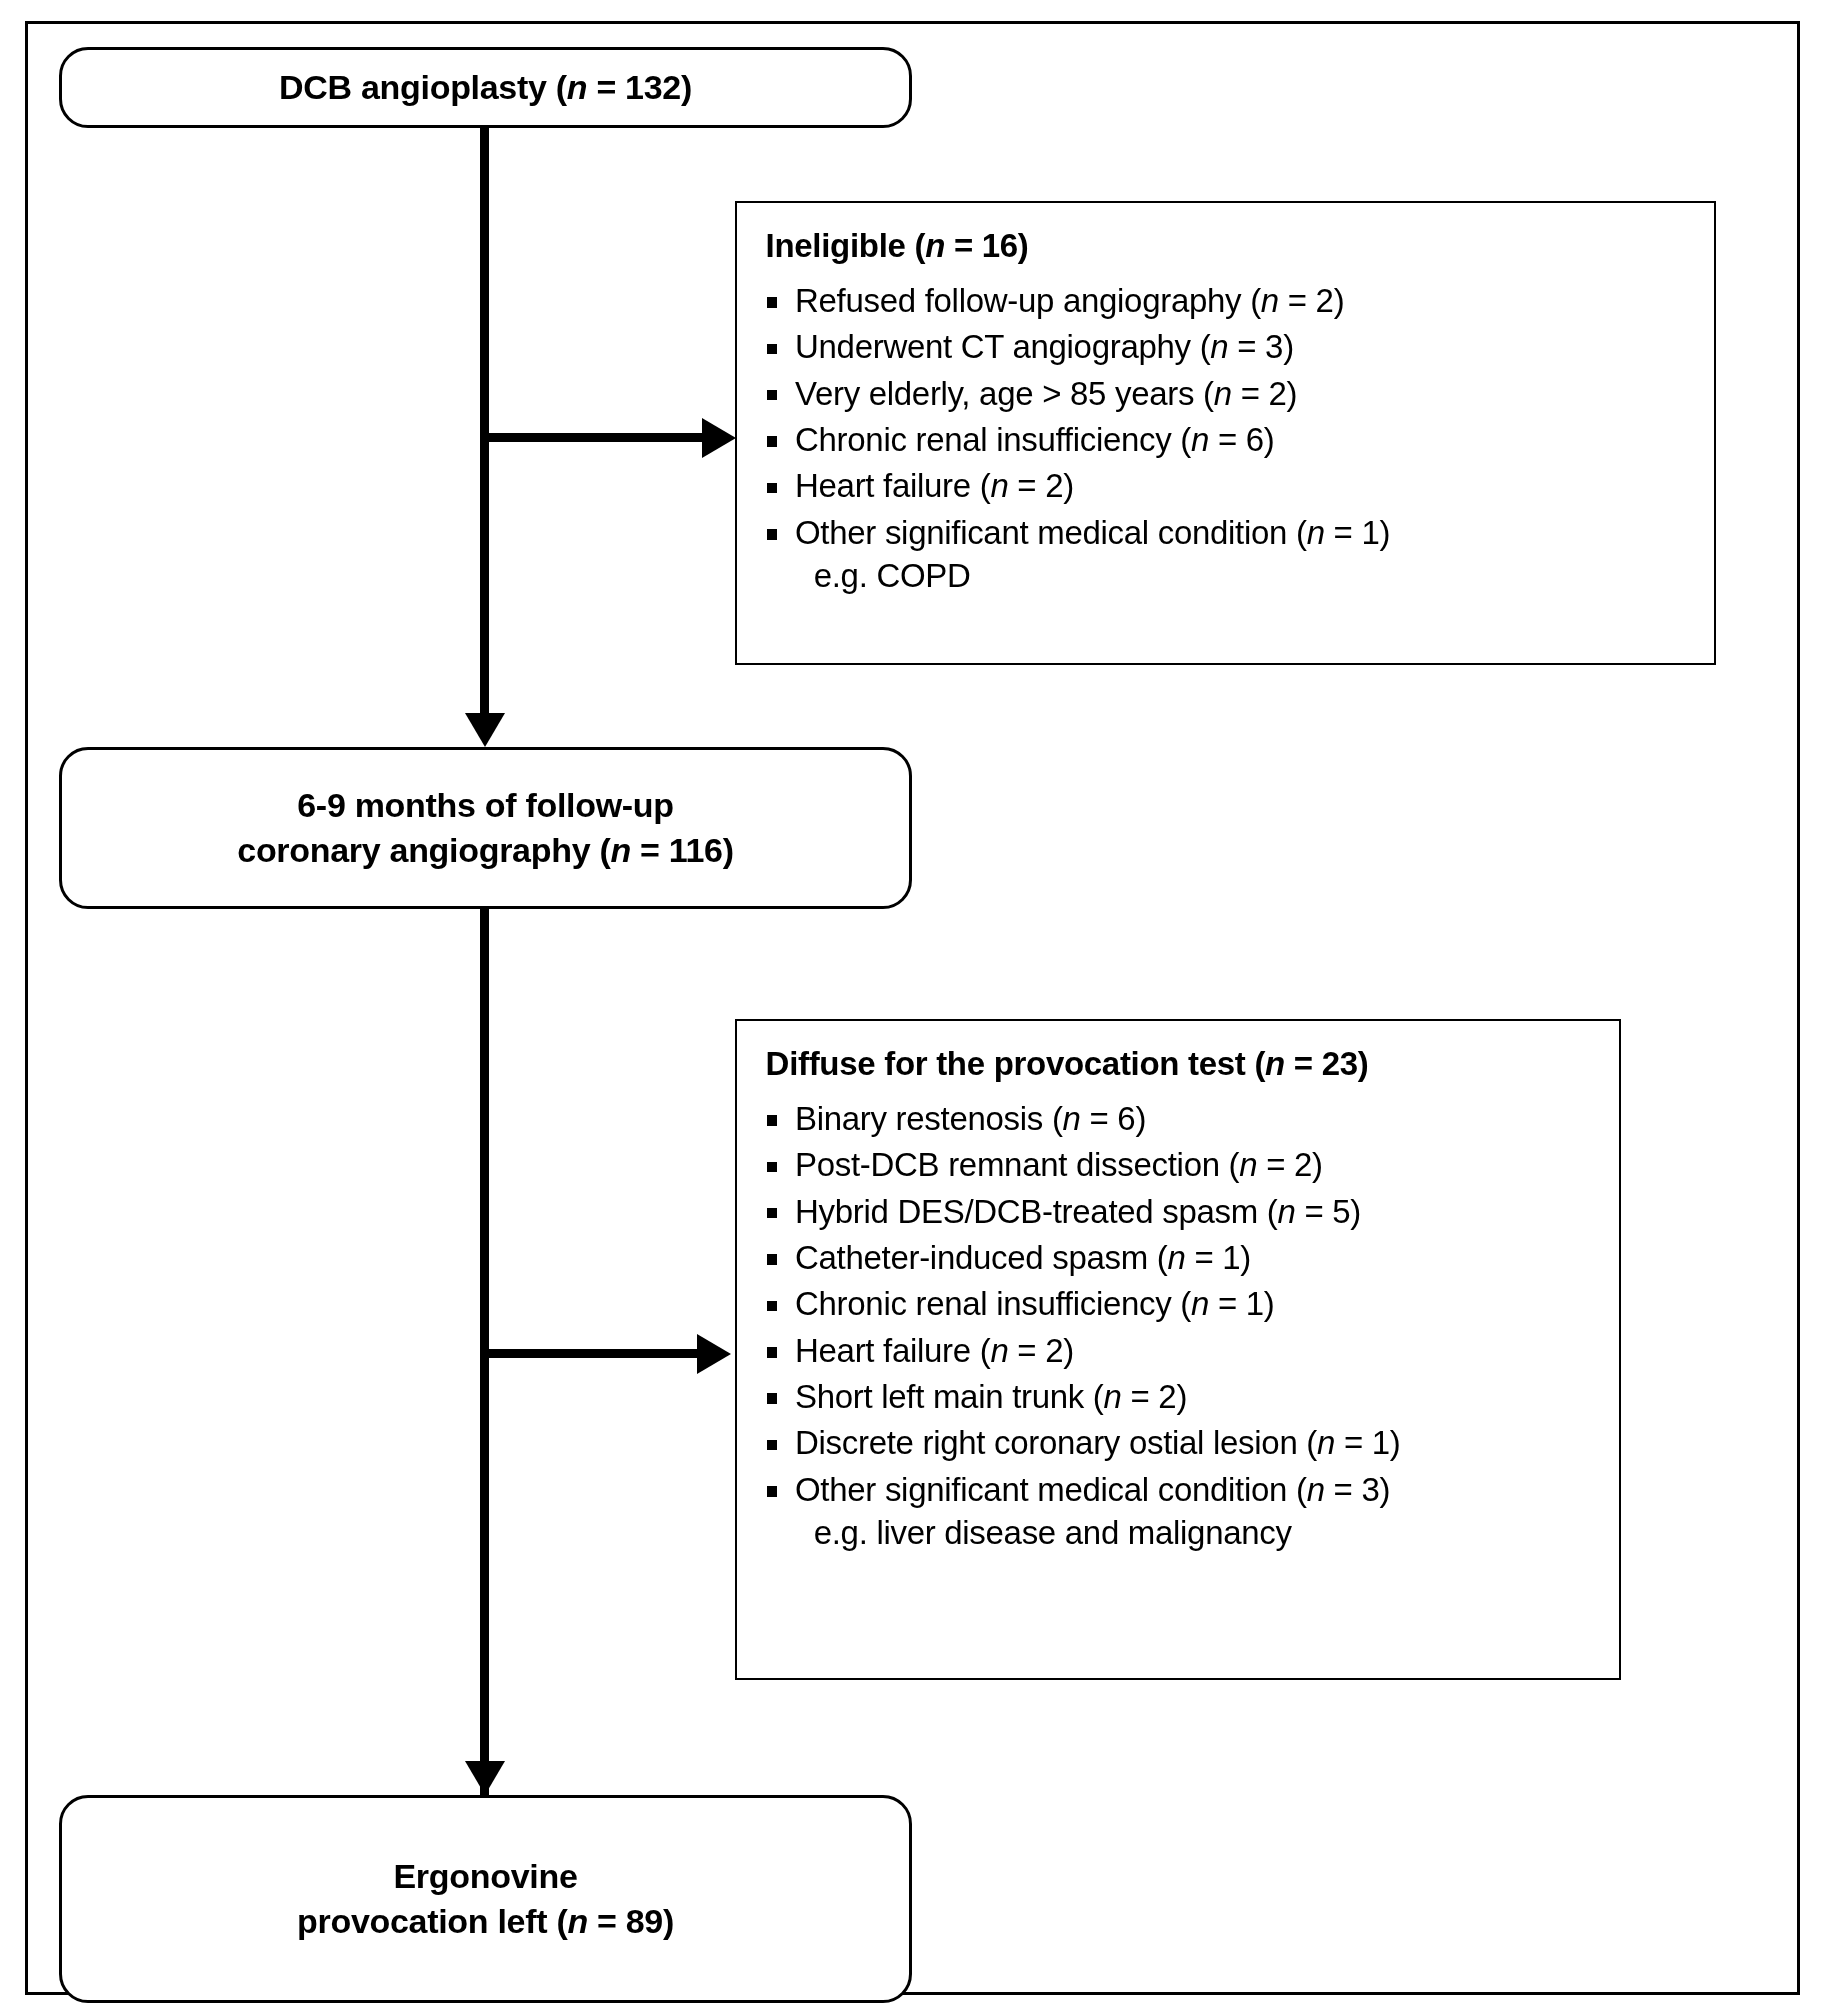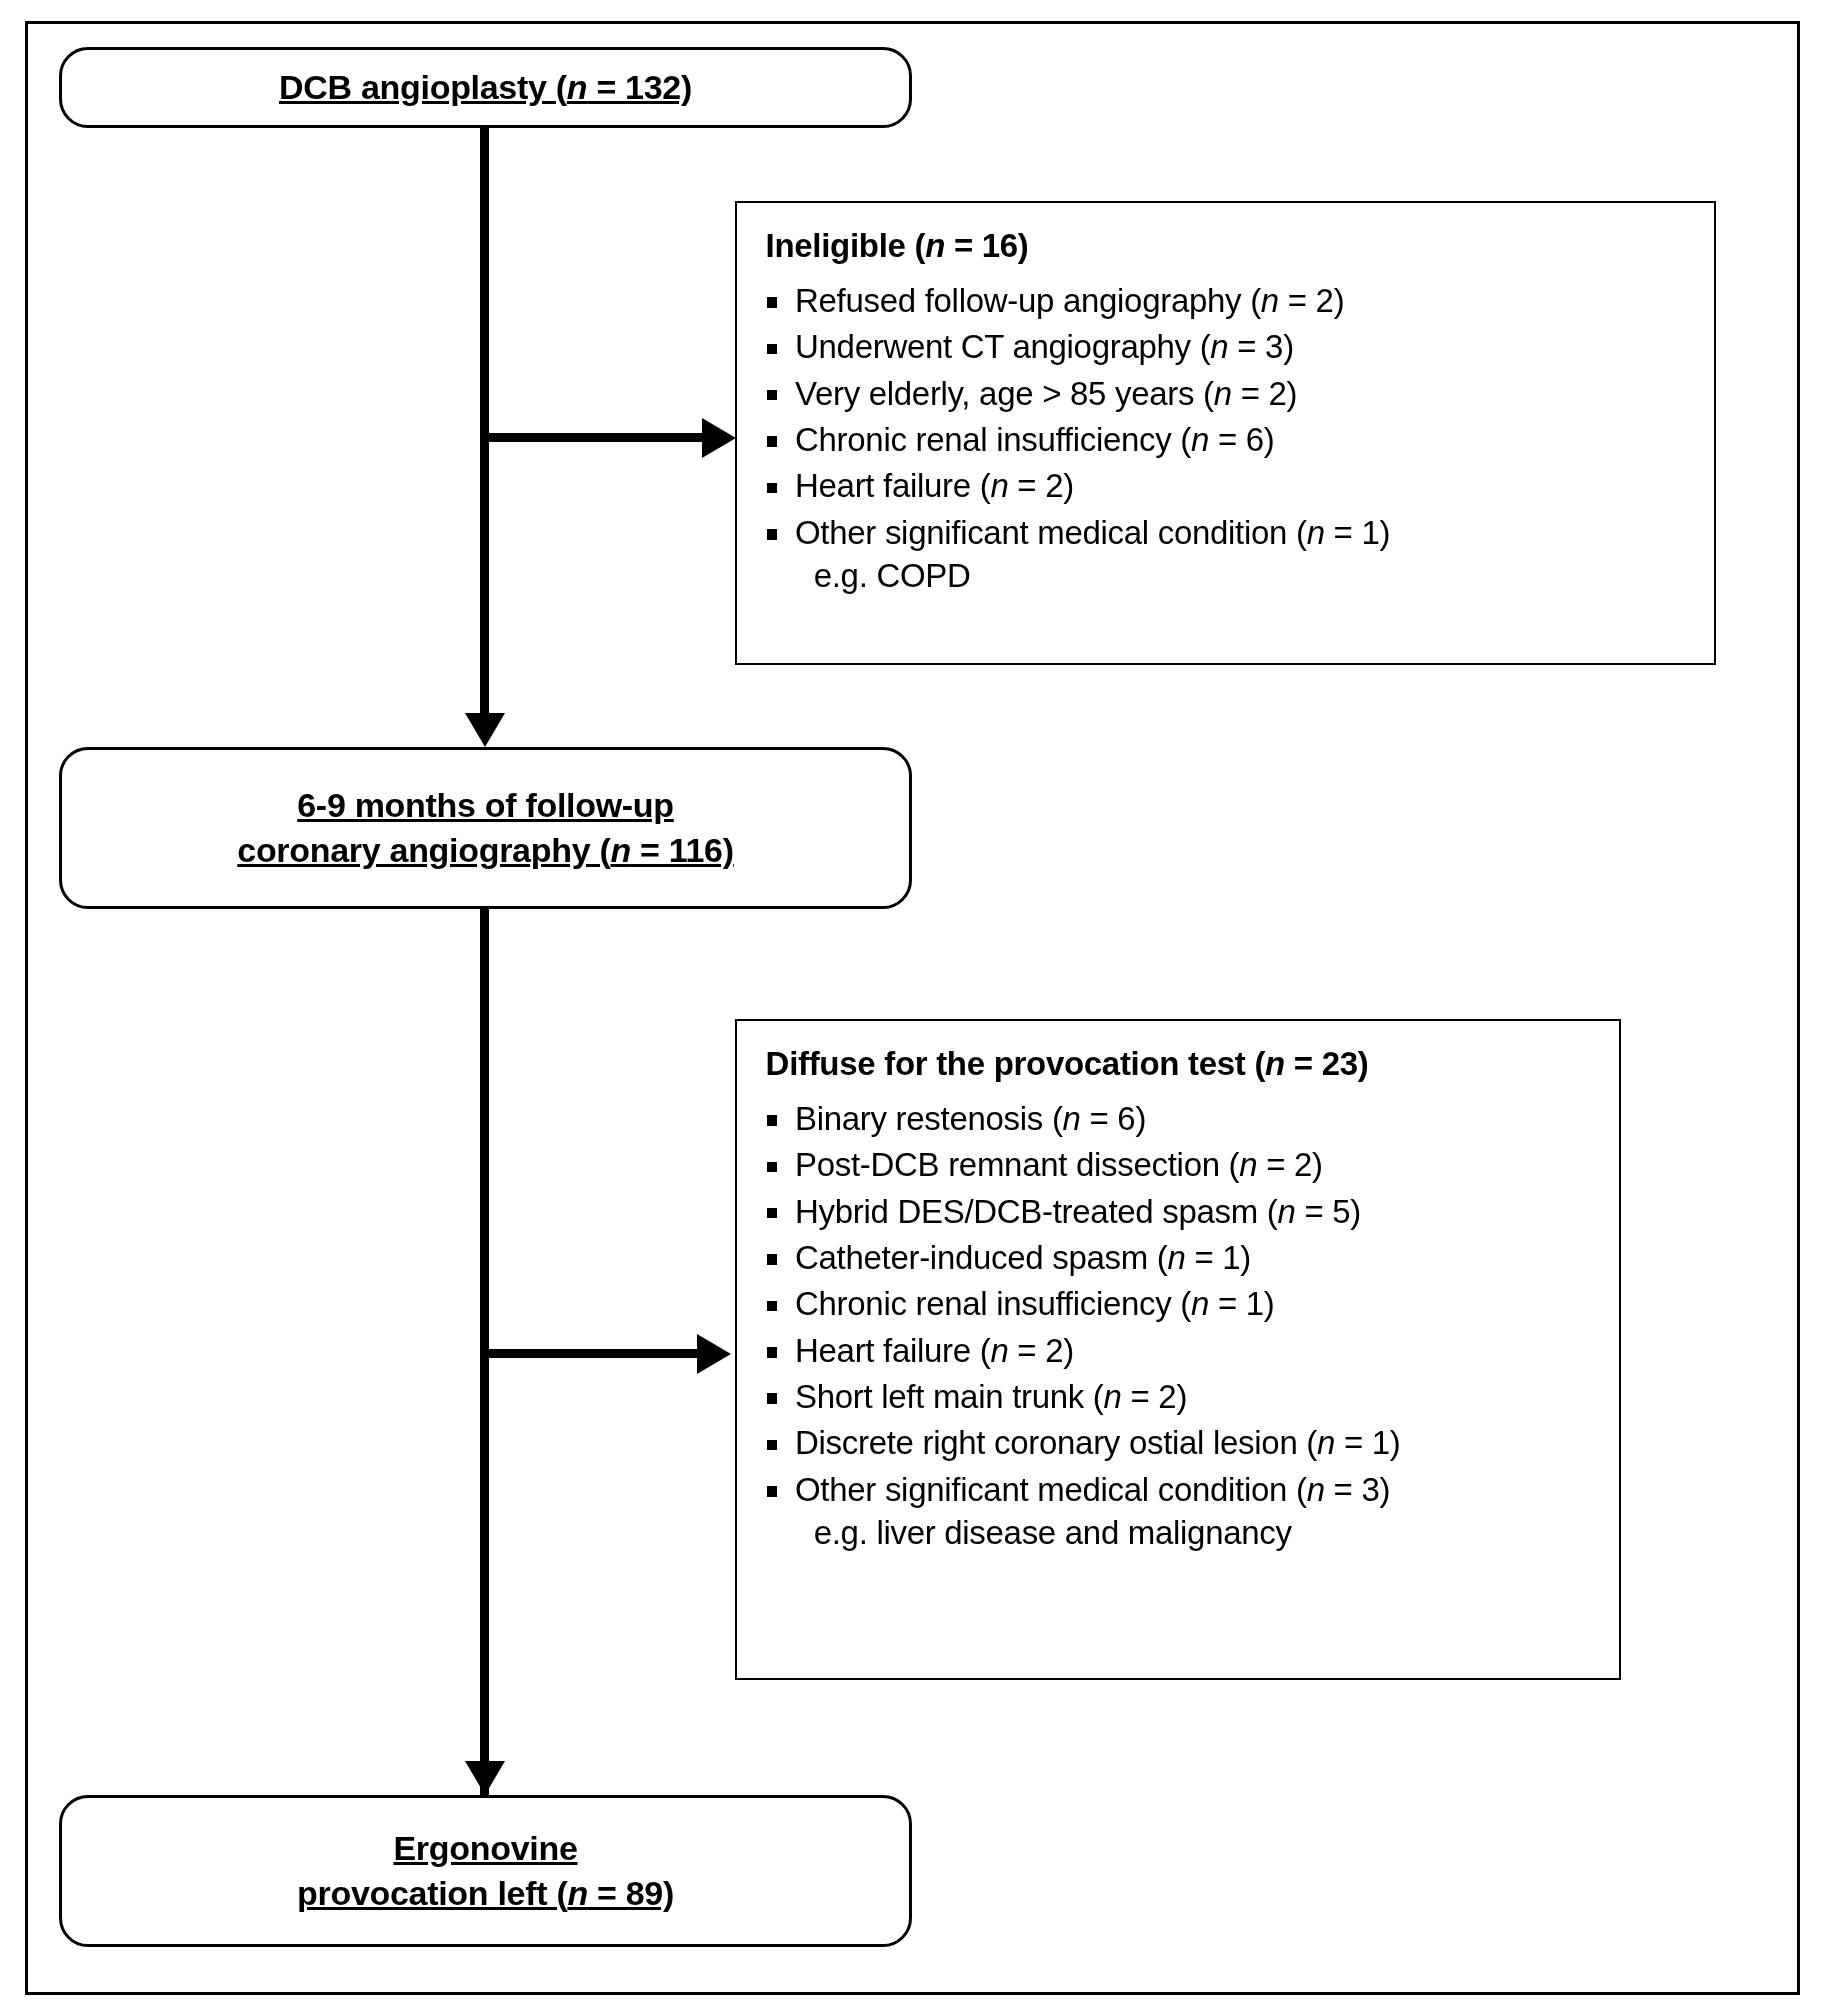--- a/index.html
+++ b/index.html
@@ -38,36 +38,35 @@
   .node-box {
     position: absolute;
     box-sizing: border-box;
     border: 3.9px solid #000000;
     border-radius: 29px;
     background: #ffffff;
     display: flex;
     align-items: center;
     justify-content: center;
     text-align: center;
-    text-decoration: underline;
   }
   .node-label {
     font-size: 34px;
     font-weight: bold;
     line-height: 1.32;
     letter-spacing: -0.3px;
   }
   .node-label em {
     font-style: italic;
     font-weight: bold;
   }
 
   #box-dcb      { left: 59px; top: 47px;   width: 853px; height: 81px; }
   #box-followup { left: 59px; top: 747px; width: 853px; height: 162px; }
-  #box-ergo     { left: 59px; top: 1795px; width: 853px; height: 152px; }
+  #box-ergo     { left: 59px; top: 1795px; width: 853px; height: 208px; }
 
   
   .excl-box {
     position: absolute;
     box-sizing: border-box;
     border: 2.8px solid #000000;
     background: #ffffff;
     padding: 25px 22px 3px 22px;
   }
   #box-ineligible { left: 735px; top: 201px;  width: 981px; height: 464px; }

